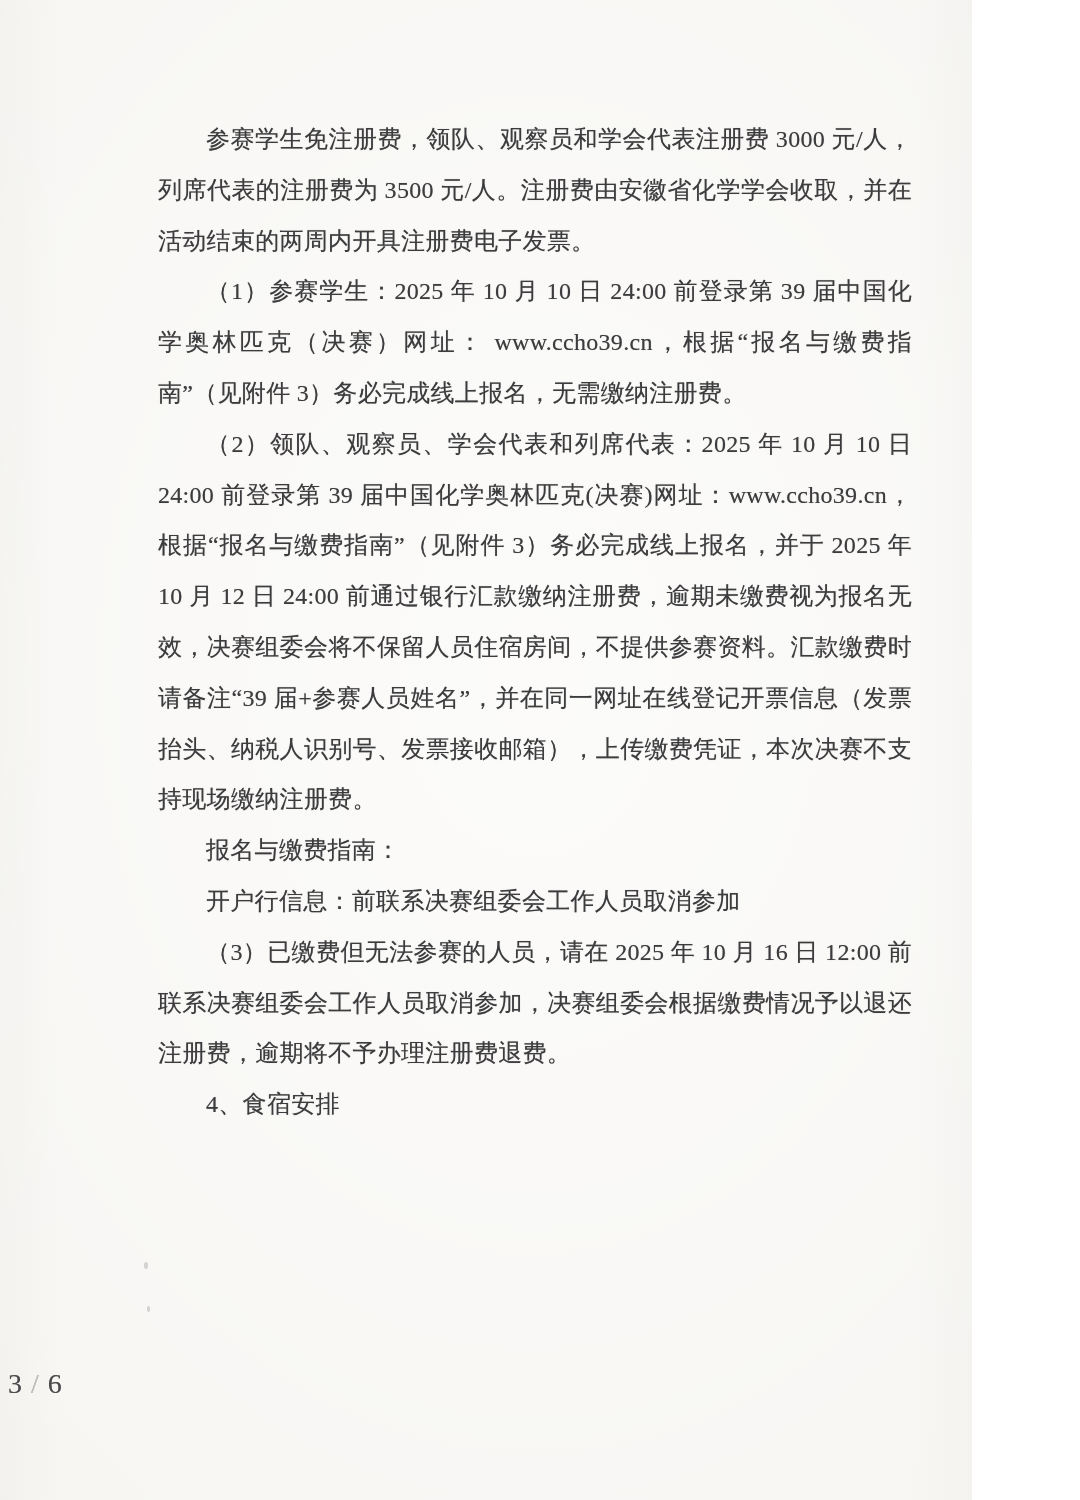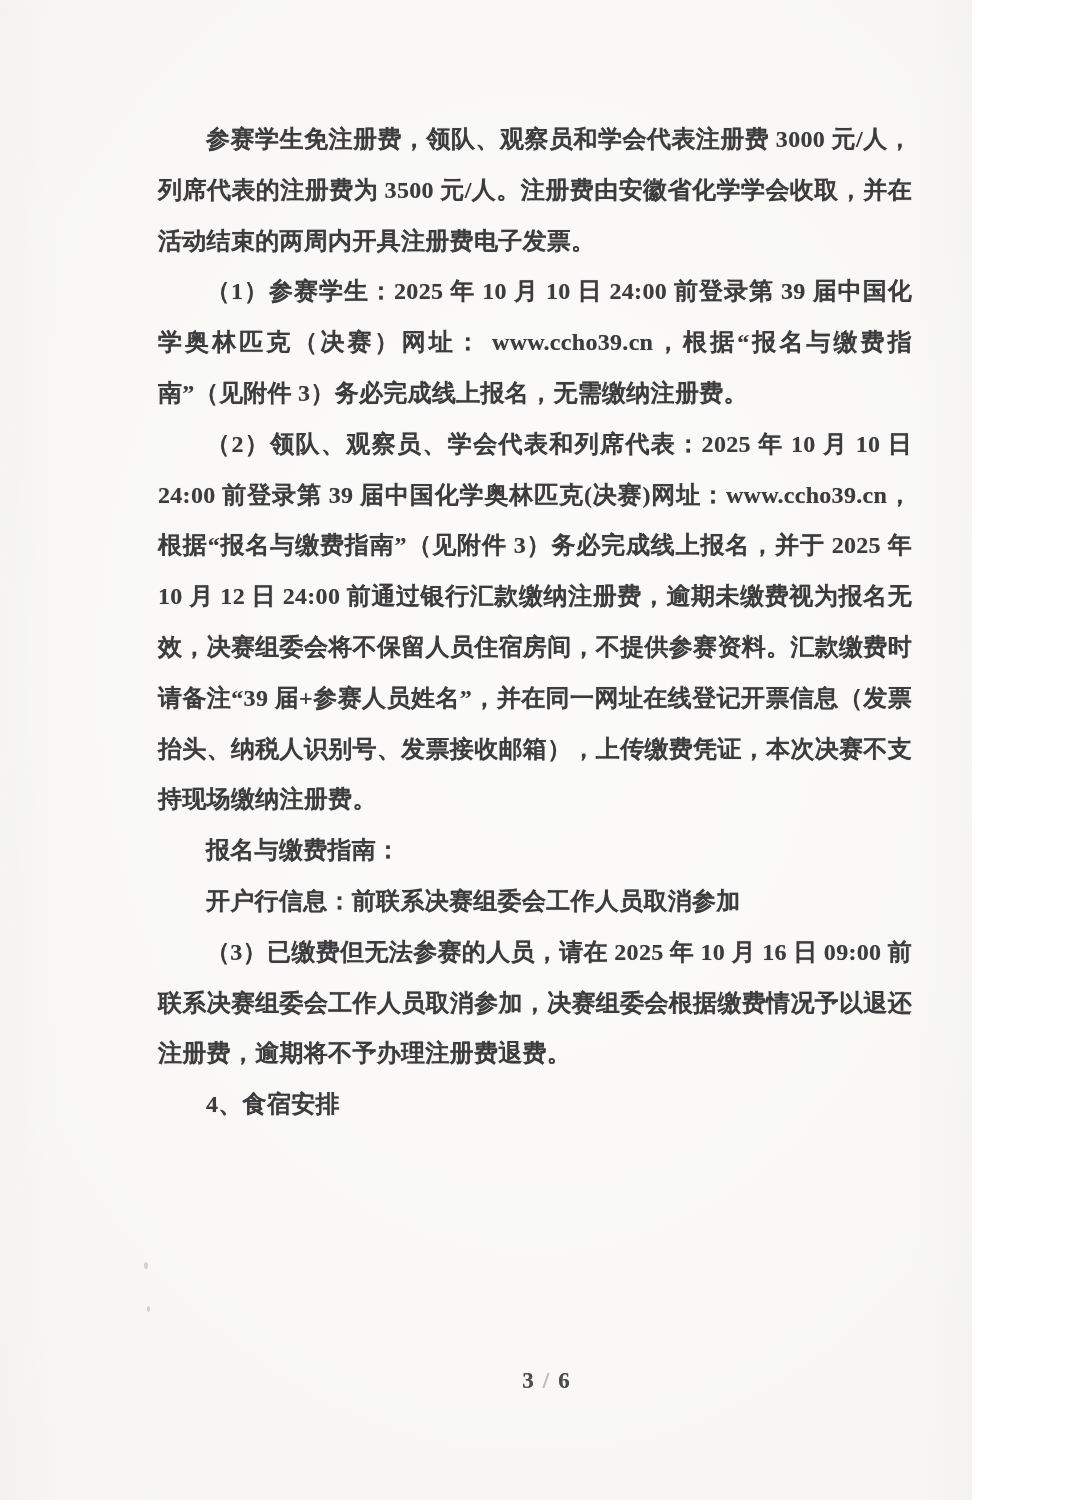--- a/index.html
+++ b/index.html
@@ -11,46 +11,44 @@
     font-family: "Liberation Serif", "DejaVu Serif", serif;
   }
   .page {
     position: relative;
     width: 972px;
     height: 1500px;
     background:
       radial-gradient(ellipse 140% 120% at 55% 45%, rgba(255,255,255,0.6) 0%, rgba(255,255,255,0) 60%),
       linear-gradient(90deg, #f2f1ee 0%, #f7f6f3 6%, #f7f6f3 94%, #f3f2ef 100%),
       #f6f5f2;
-    font-weight: bold;
   }
   .content {
     position: absolute;
     left: 158px;
     top: 114px;
     width: 754px;
     font-size: 24px;
     line-height: 50.8px;
     color: #3c3c3e;
     text-align: justify;
     text-shadow: 0 0 0.7px rgba(72,72,75,0.55);
     letter-spacing: 0.3px;
   }
   .content p {
     margin: 0;
     padding: 0;
     text-indent: 2em;
   }
   .footer {
     position: absolute;
-    left: 16px;
+    left: 8px;
     top: 1368px;
     width: 1060px;
-    text-align: center;
-    font-size: 23px;
+    font-size: 28px;
     color: #4b4b4d;
     text-shadow: 0 0 0.6px rgba(75,75,78,0.5);
   }
   .footer .sep {
     color: #c2c1bd;
     margin: 0 9px;
   }
   .speck {
     position: absolute;
     background: rgba(140,140,138,0.35);
@@ -62,21 +60,21 @@
 </head>
 <body>
 
 <div class="page">
   <div class="content">
     <p>参赛学生免注册费，领队、观察员和学会代表注册费 3000 元/人，列席代表的注册费为 3500 元/人。注册费由安徽省化学学会收取，并在活动结束的两周内开具注册费电子发票。</p>
     <p>（1）参赛学生：2025 年 10 月 10 日 24:00 前登录第 39 届中国化学奥林匹克（决赛）网址： www.ccho39.cn，根据“报名与缴费指南”（见附件 3）务必完成线上报名，无需缴纳注册费。</p>
     <p>（2）领队、观察员、学会代表和列席代表：2025 年 10 月 10 日 24:00 前登录第 39 届中国化学奥林匹克(决赛)网址：www.ccho39.cn，根据“报名与缴费指南”（见附件 3）务必完成线上报名，并于 2025 年 10 月 12 日 24:00 前通过银行汇款缴纳注册费，逾期未缴费视为报名无效，决赛组委会将不保留人员住宿房间，不提供参赛资料。汇款缴费时请备注“39 届+参赛人员姓名”，并在同一网址在线登记开票信息（发票抬头、纳税人识别号、发票接收邮箱），上传缴费凭证，本次决赛不支持现场缴纳注册费。</p>
     <p>报名与缴费指南：</p>
     <p>开户行信息：前联系决赛组委会工作人员取消参加</p>
-    <p>（3）已缴费但无法参赛的人员，请在 2025 年 10 月 16 日 09:00 前联系决赛组委会工作人员取消参加，决赛组委会根据缴费情况予以退还注册费，逾期将不予办理注册费退费。</p>
+    <p>（3）已缴费但无法参赛的人员，请在 2025 年 10 月 16 日 12:00 前联系决赛组委会工作人员取消参加，决赛组委会根据缴费情况予以退还注册费，逾期将不予办理注册费退费。</p>
     <p>4、食宿安排</p>
   </div>
 
   <div class="footer">
     <span>3</span><span class="sep">/</span><span>6</span>
   </div>
 
   <div class="speck speck1"></div>
   <div class="speck speck2"></div>
 </div>

